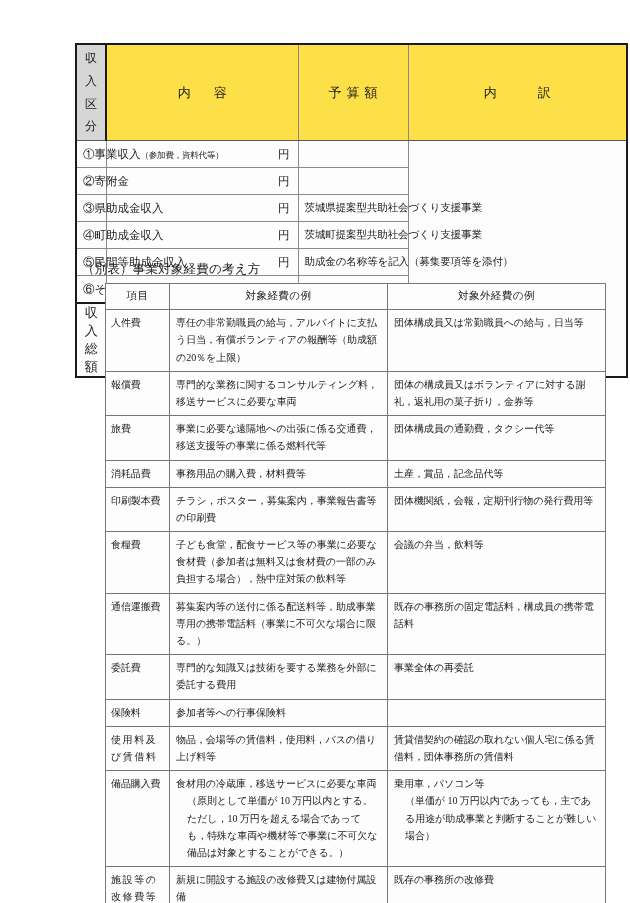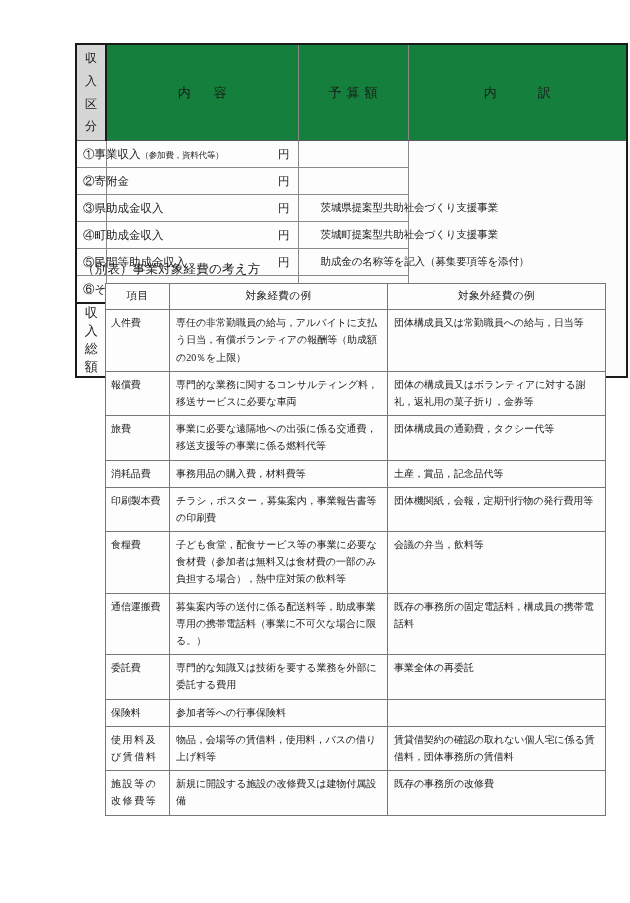--- a/index.html
+++ b/index.html
@@ -46,40 +46,40 @@
     vertical-align: middle;
     font-size: 12px;
     letter-spacing: 0;
     line-height: 1.9;
     padding: 2px 0;
   }
   table.income .vert-head span {
     display: block;
   }
   table.income thead td {
-    background: #15803d;
+    background: #fde047;
     text-align: center;
     height: 22px;
     font-size: 13px;
     letter-spacing: 5px;
     padding-left: 5px;
     border-bottom: 1px solid #5a5a5a;
   }
   table.income tbody td.c-naiyou {
     padding: 3px 6px;
     height: 20px;
     white-space: nowrap;
     font-family: Liberation Mono, monospace;
   }
   table.income tbody td.c-yosan {
     text-align: right;
     padding: 3px 8px 3px 0;
   }
   table.income tbody td.c-uchiwake {
-    padding: 3px 22px;
+    padding: 3px 6px;
     font-size: 10.5px;
     letter-spacing: -0.1px;
     white-space: nowrap;
   }
   .sub-note {
     font-size: 8.5px;
     letter-spacing: -0.2px;
   }
   table.income tr.total-row td {
     border-top: 2px solid #1a1a1a;
@@ -273,19 +273,24 @@
         <td class="item-cell">保険料</td>
         <td>参加者等への行事保険料</td>
         <td></td>
       </tr>
       <tr>
         <td class="item-cell spaced">使用料及び賃借料</td>
         <td>物品，会場等の賃借料，使用料，バスの借り上げ料等</td>
         <td>賃貸借契約の確認の取れない個人宅に係る賃借料，団体事務所の賃借料</td>
       </tr>
       <tr>
+        <td class="item-cell">備品購入費</td>
+        <td><span>食材用の冷蔵庫，移送サービスに必要な車両</span><span class="indent-line">（原則として単価が 10 万円以内とする。ただし，10 万円を超える場合であっても，特殊な車両や機材等で事業に不可欠な備品は対象とすることができる。）</span></td>
+        <td><span>乗用車，パソコン等</span><span class="indent-line">（単価が 10 万円以内であっても，主である用途が助成事業と判断することが難しい場合）</span></td>
+      </tr>
+      <tr>
         <td class="item-cell spaced">施設等の改修費等</td>
         <td>新規に開設する施設の改修費又は建物付属設備</td>
         <td>既存の事務所の改修費</td>
       </tr>
     </tbody>
   </table>
 </div>
 
 </body></html>

